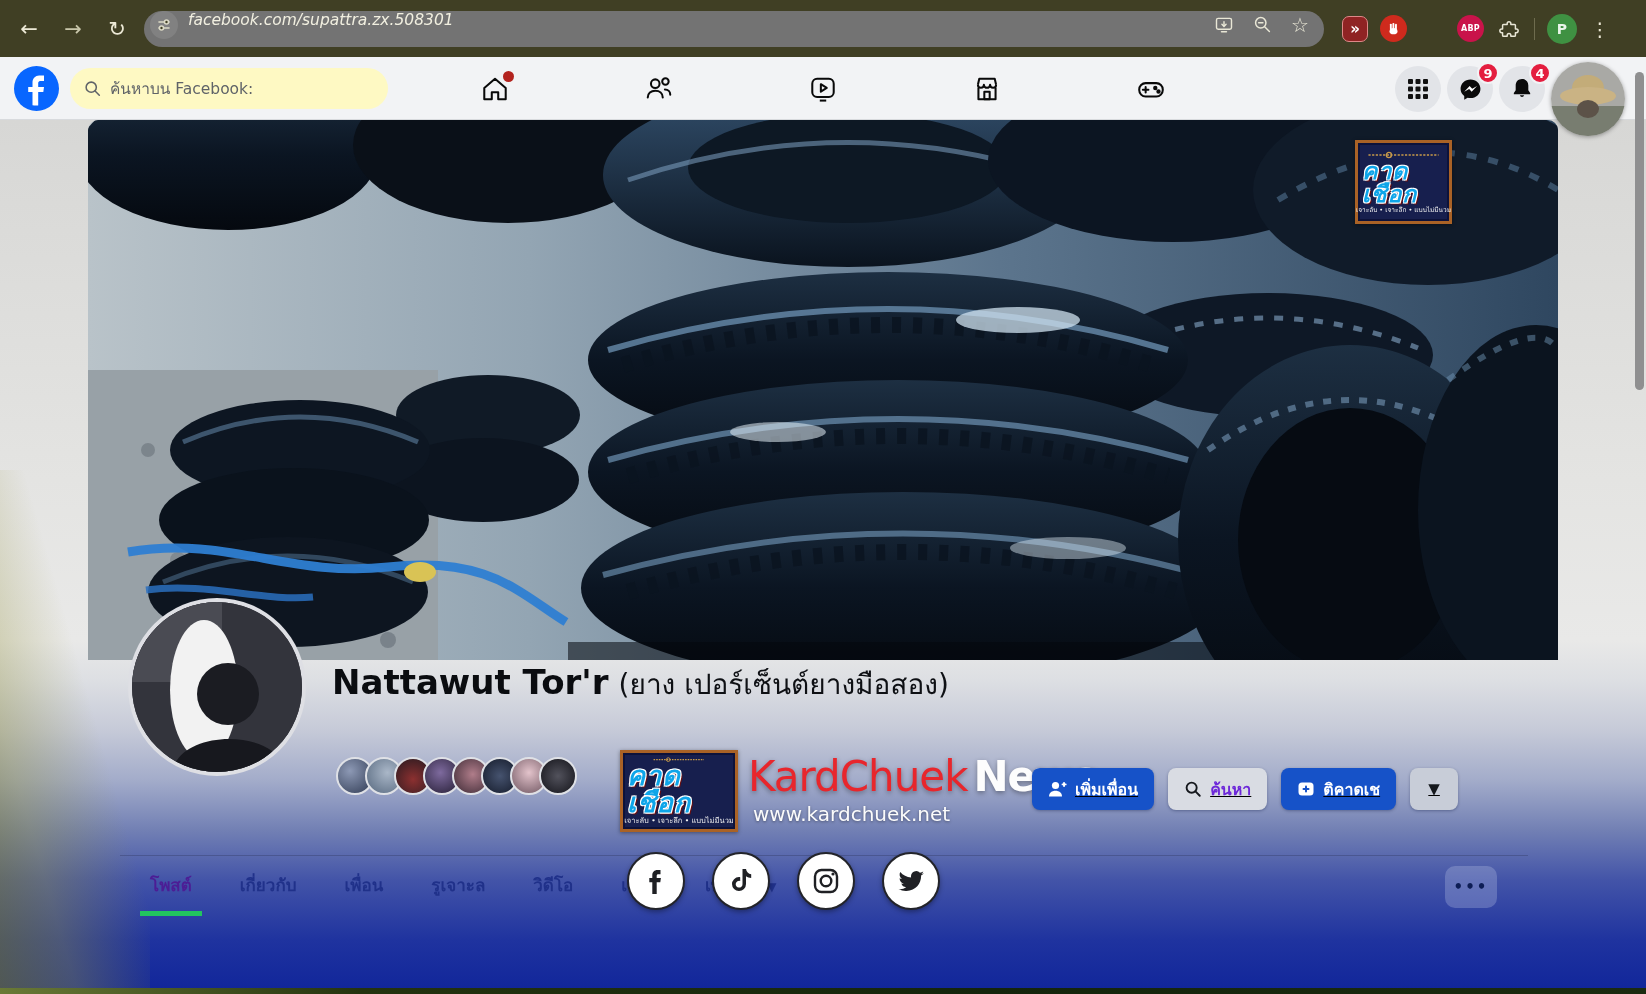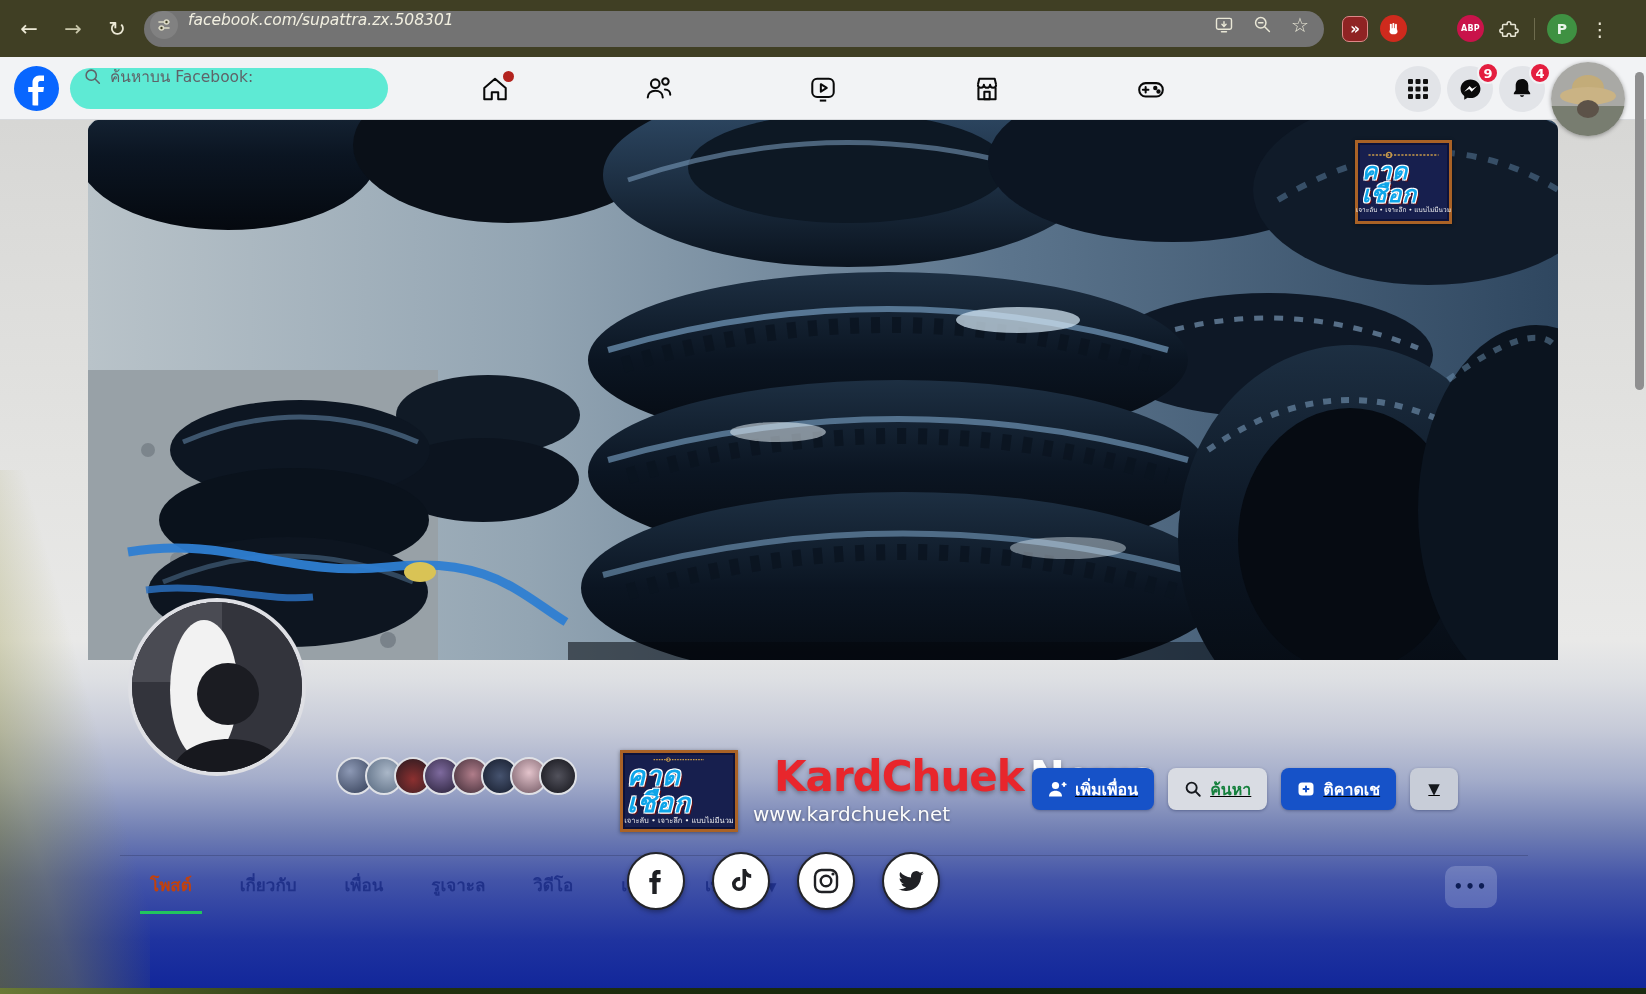--- a/index.html
+++ b/index.html
@@ -19,21 +19,21 @@
   .ext-speed { background:#8f2323; border:1px solid #d88; color:#fff; font-size:15px; font-weight:700; }
   .ext-hand { width:27px; height:27px; border-radius:50%; background:#cf2a1d; }
   .ext-abp { width:27px; height:27px; border-radius:50%; background:#c9134a; color:#fff; font-size:8px; font-weight:700; display:flex; align-items:center; justify-content:center; letter-spacing:.3px;margin-left:38px; }
   .vsep { width:1px; height:22px; background:#6e6c4e; }
   .prof-dot { width:30px; height:30px; border-radius:50%; background:#3f9142; color:#eaf5ea; font-size:14px; font-weight:700; display:flex; align-items:center; justify-content:center; }
   .kebab { color:#ece9d6; font-size:19px; letter-spacing:0; width:22px; text-align:center; }
 
   
   .fb-nav { position:absolute; left:0; top:57px; width:1646px; height:63px; background:#f2f3f5; border-bottom:1px solid #d8dadd; z-index:40; }
   .fb-logo { position:absolute; left:14px; top:9px; width:45px; height:45px; }
-  .fb-search { position:absolute; left:70px; top:11px; width:318px; height:41px; background:#5eead4; border-radius:21px; display:flex; align-items:flex-start; padding:0 14px; gap:9px; }
+  .fb-search { position:absolute; left:70px; top:11px; width:318px; height:41px; background:#fef9c3; border-radius:21px; display:flex; align-items:center; padding:0 14px; gap:9px; }
   .fb-search input { border:none; outline:none; background:transparent; font-family:inherit; font-size:15.5px; color:#23272d; width:240px; }
   .fb-search input::placeholder { color:#5f6368; opacity:1; }
   .center-tabs { position:absolute; left:0; right:0; top:0; height:63px; display:flex; align-items:center; justify-content:center; gap:134px; }
   .cicon { position:relative; width:30px; height:30px; display:flex; align-items:center; justify-content:center; }
   .red-dot { position:absolute; right:-4px; top:-3px; width:11px; height:11px; border-radius:50%; background:#b3231e; }
   .circle-btn { position:absolute; top:9px; width:46px; height:46px; border-radius:50%; background:#e2e4e8; display:flex; align-items:center; justify-content:center; }
   .badge { position:absolute; top:-4px; right:-6px; min-width:22px; height:22px; border-radius:11px; background:#e41e3f; color:#fff; font-size:13px; font-weight:700; display:flex; align-items:center; justify-content:center; border:2px solid #f2f3f5; padding:0 4px; }
   .nav-avatar { position:absolute; left:1551px; top:62px; width:74px; height:74px; border-radius:50%; overflow:hidden; z-index:45; box-shadow:0 1px 4px rgba(0,0,0,.35); }
 
   
@@ -69,34 +69,34 @@
   .followers { position:absolute; left:335px; top:728px; font-size:17.5px; font-weight:700; color:#121418; z-index:5; }
   .friends-row { position:absolute; left:336px; top:757px; display:flex; z-index:5; }
   .friend { width:38px; height:38px; border-radius:50%; border:2px solid #dfe1e6; margin-left:-9px; }
   .friend:first-child { margin-left:0; }
   .f1{background:radial-gradient(circle at 35% 35%,#8d99b5,#2f3a52);} .f2{background:radial-gradient(circle at 60% 40%,#aab7c8,#55677d);}
   .f3{background:radial-gradient(circle at 50% 60%,#8c3030,#271a20);} .f4{background:radial-gradient(circle at 45% 40%,#7e6a9e,#241d33);}
   .f5{background:radial-gradient(circle at 55% 45%,#b07d8a,#3a2833);} .f6{background:radial-gradient(circle at 50% 50%,#46536f,#141a29);}
   .f7{background:radial-gradient(circle at 50% 40%,#e3c3cb,#6e5560);} .f8{background:radial-gradient(circle at 50% 50%,#52525c,#131319);}
 
   .brand { position:absolute; left:748px; top:752px; z-index:5; white-space:nowrap; text-shadow:0 2px 5px rgba(0,0,0,.35); }
-  .brand-red { color:#e8262c; font-size:42px; font-weight:700; letter-spacing:-1px;margin-left:26px; }
+  .brand-red { color:#e8262c; font-size:42px; font-weight:400; letter-spacing:-1px; }
   .brand-white { color:#fdfdfd; font-size:42px; font-weight:700; letter-spacing:-1px; margin-left:6px; }
   .website { position:absolute; left:753px; top:802px; color:#fbfbfb; font-size:20px; z-index:5; text-shadow:0 1px 3px rgba(0,0,0,.4); }
 
   .actions { position:absolute; left:1032px; top:768px; display:flex; gap:14px; z-index:5;text-decoration:underline; }
   .btn { height:42px; border:none; border-radius:8px; display:flex; align-items:center; gap:8px; padding:0 16px; font-family:inherit; font-size:16px; font-weight:700; cursor:pointer; box-shadow:0 1px 3px rgba(10,20,60,.35); }
   .btn-blue { background:#1652c8; color:#fff; }
-  .btn-gray { background:#d9dce3; color:#15803d; }
+  .btn-gray { background:#d9dce3; color:#6d28d9; }
   .btn-chev { background:#c8cdd8; color:#15181d; width:48px; justify-content:center; padding:0; font-size:15px; }
 
   .divider { position:absolute; left:120px; top:855px; width:1408px; height:1px; background:rgba(55,65,110,.45); z-index:5; }
   .tabs { position:absolute; left:140px; top:861px; display:flex; gap:28px; z-index:5; }
   .tab { font-size:17px; font-weight:700; color:#20318a; padding:10px 10px 13px; white-space:nowrap; cursor:pointer; }
-  .tab.active { color:#c2410c; border-bottom:3px solid #22c55e; }
+  .tab.active { color:#4c1d95; border-bottom:5px solid #22c55e; }
   .tab .chev { font-size:12px; margin-left:6px; }
   .more-btn { position:absolute; left:1445px; top:866px; width:52px; height:42px; border-radius:10px; background:rgba(185,197,228,.30); color:#0d1d55; display:flex; align-items:center; justify-content:center; font-size:15px; font-weight:700; letter-spacing:2px; z-index:5; cursor:pointer; }
 
   .social-row { position:absolute; left:627px; top:852px; display:flex; gap:27px; z-index:6; }
   .social { width:58px; height:58px; border-radius:50%; background:#fff; border:2px solid #23242a; display:flex; align-items:center; justify-content:center; box-shadow:0 2px 5px rgba(0,0,0,.35); }
 
   .scroll-thumb { position:absolute; right:2px; top:72px; width:9px; height:318px; border-radius:5px; background:#8f8f90; z-index:60; }
 </style>
 </head>
 <body>
@@ -336,20 +336,23 @@
   <div class="profile-avatar">
     <svg width="170" height="170" viewBox="0 0 170 170">
       <rect width="170" height="170" fill="#33343c"></rect>
       <path d="M0 0 H90 V80 H0 Z" fill="#4a4b53"></path>
       <ellipse cx="72" cy="88" rx="34" ry="70" fill="#f2f2f2"></ellipse>
       <circle cx="96" cy="92" r="31" fill="#1b1c22"></circle>
       <path d="M40 170 C48 126 146 126 154 170 Z" fill="#17181e"></path>
     </svg>
   </div>
 
+  <div class="name-row">
+    <span class="pname">Nattawut Tor'r</span><span class="pnick">(ยาง เปอร์เซ็นต์ยางมือสอง)</span>
+  </div>
 
   <div class="friends-row">
     <div class="friend f1"></div>
     <div class="friend f2"></div>
     <div class="friend f3"></div>
     <div class="friend f4"></div>
     <div class="friend f5"></div>
     <div class="friend f6"></div>
     <div class="friend f7"></div>
     <div class="friend f8"></div>

